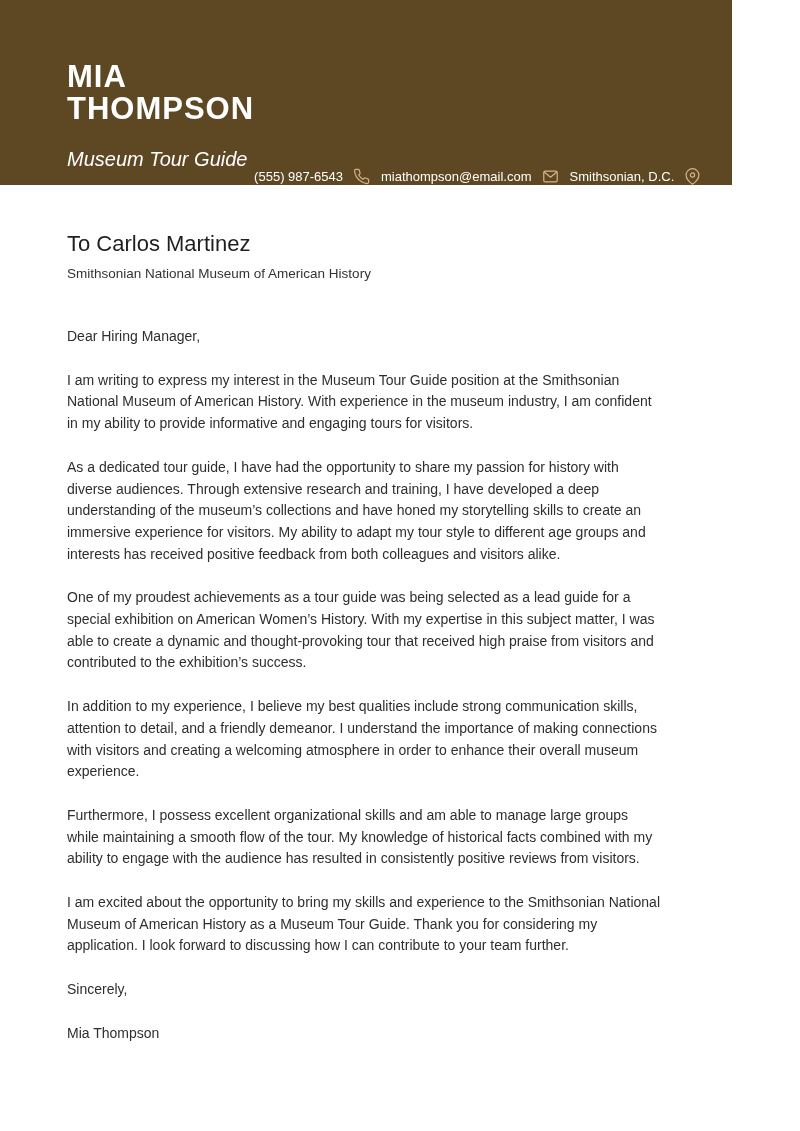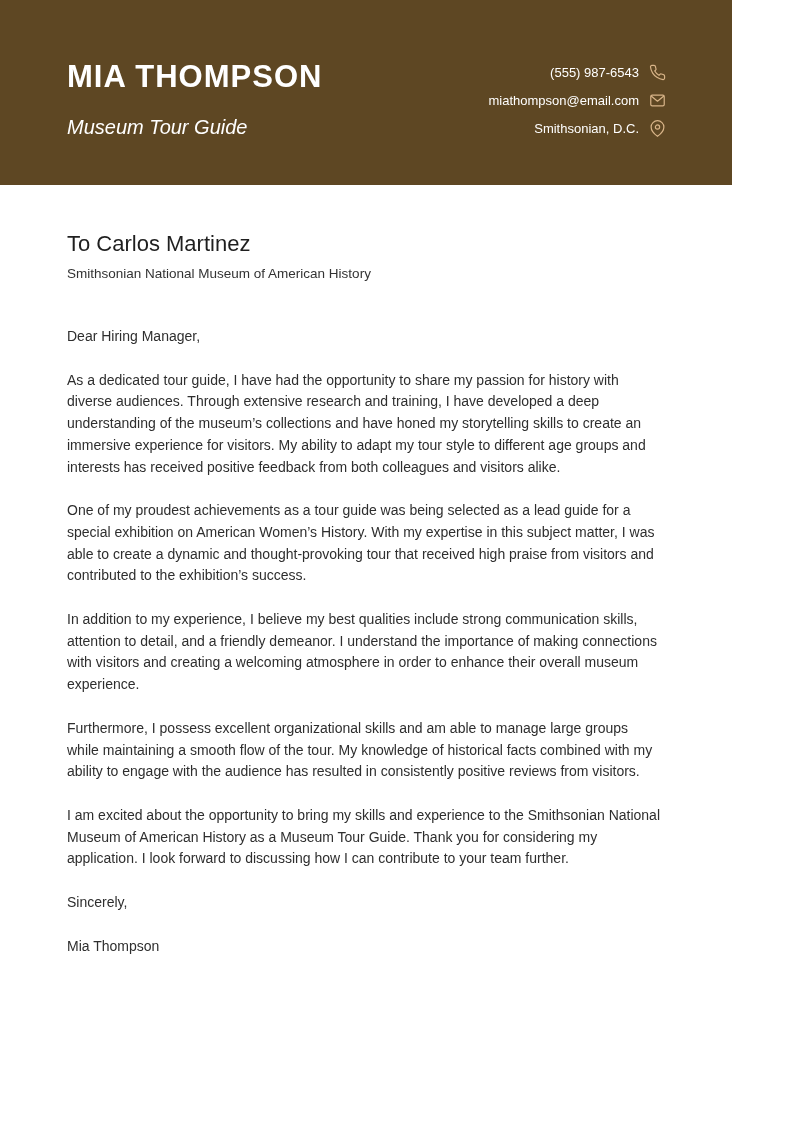--- a/index.html
+++ b/index.html
@@ -40,21 +40,21 @@
   .job-title {
     margin-top: 23px;
     font-size: 20px;
     font-weight: 400;
     color: var(--header-text);
     font-style: italic;
   }
   .contact {
     padding-top: 64px;
     display: flex;
-    flex-direction: column;
+    flex-direction: row;
     align-items: flex-end;
     gap: 11px;
   }
   .contact-row {
     display: flex;
     align-items: center;
     gap: 10px;
     font-size: 13px;
     color: var(--header-text);
     white-space: nowrap;
@@ -128,20 +128,21 @@
         </svg>
       </div>
     </div>
   </header>
 
   <main class="letter">
     <h2 class="recipient">To Carlos Martinez</h2>
     <div class="organization">Smithsonian National Museum of American History</div>
     <p class="salutation">Dear Hiring Manager,</p>
     <div class="paragraphs">
+        <p class="para">I am writing to express my interest in the Museum Tour Guide position at the Smithsonian National Museum of American History. With experience in the museum industry, I am confident in my ability to provide informative and engaging tours for visitors.</p>
         <p class="para">As a dedicated tour guide, I have had the opportunity to share my passion for history with diverse audiences. Through extensive research and training, I have developed a deep understanding of the museum’s collections and have honed my storytelling skills to create an immersive experience for visitors. My ability to adapt my tour style to different age groups and interests has received positive feedback from both colleagues and visitors alike.</p>
         <p class="para">One of my proudest achievements as a tour guide was being selected as a lead guide for a special exhibition on American Women’s History. With my expertise in this subject matter, I was able to create a dynamic and thought-provoking tour that received high praise from visitors and contributed to the exhibition’s success.</p>
         <p class="para">In addition to my experience, I believe my best qualities include strong communication skills, attention to detail, and a friendly demeanor. I understand the importance of making connections with visitors and creating a welcoming atmosphere in order to enhance their overall museum experience.</p>
         <p class="para">Furthermore, I possess excellent organizational skills and am able to manage large groups while maintaining a smooth flow of the tour. My knowledge of historical facts combined with my ability to engage with the audience has resulted in consistently positive reviews from visitors.</p>
         <p class="para">I am excited about the opportunity to bring my skills and experience to the Smithsonian National Museum of American History as a Museum Tour Guide. Thank you for considering my application. I look forward to discussing how I can contribute to your team further.</p>
       </div>
     <p class="closing">Sincerely,</p>
     <p class="signature">Mia Thompson</p>
   </main>
 

